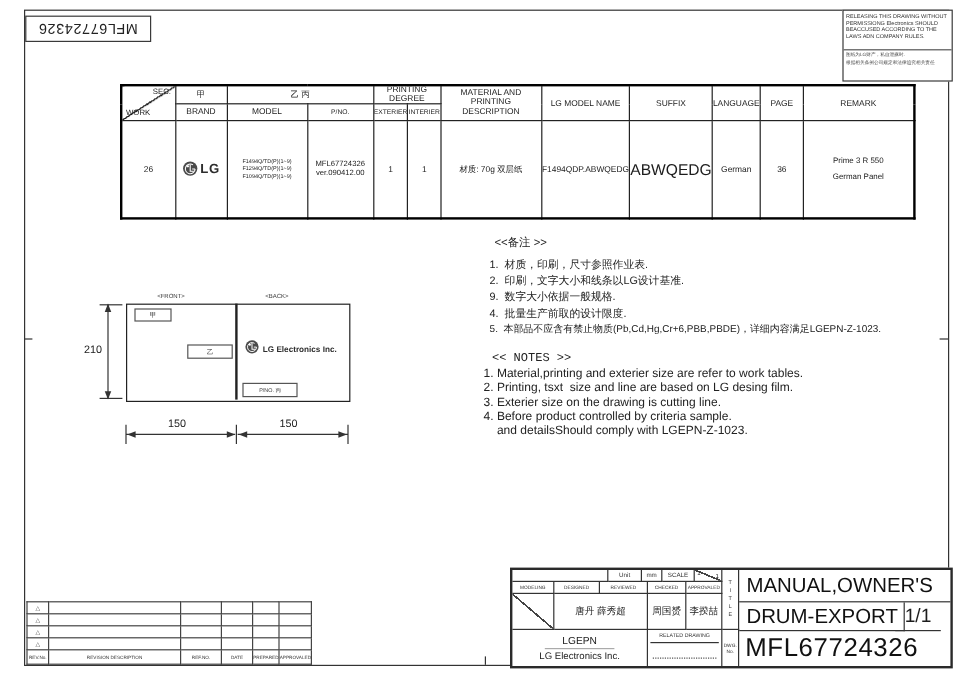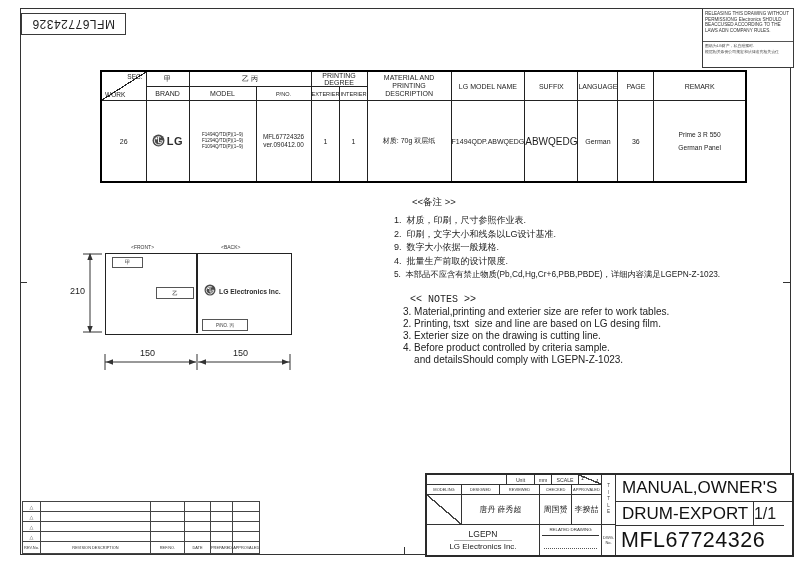--- a/index.html
+++ b/index.html
@@ -152,21 +152,21 @@
         <div>F1094Q/TD(P)(1~9)</div>
       </td>
       <td class="pno-cell">
         <div>MFL67724326</div>
         <div>ver.090412.00</div>
       </td>
       <td>1</td>
       <td>1</td>
       <td class="mat-val">材质: 70g 双层纸</td>
       <td class="lgname-val">F1494QDP.ABWQEDG</td>
-      <td style="font-size:10px;margin-left:23px;">ABWQEDG</td>
+      <td style="font-size:13px;margin-left:23px;">ABWQEDG</td>
       <td>German</td>
       <td>36</td>
       <td class="remark-cell">
         <div>Prime 3  R 550</div>
         <div>German Panel</div>
       </td>
     </tr>
   </tbody>
     </table>
 
@@ -204,31 +204,31 @@
     <polygon points="36,122 43,119.3 43,124.7" fill="#333"></polygon>
     <polygon points="126,122 119,119.3 119,124.7" fill="#333"></polygon>
     <polygon points="129,122 136,119.3 136,124.7" fill="#333"></polygon>
     <polygon points="219,122 212,119.3 212,124.7" fill="#333"></polygon>
   </svg>
   <div class="abs dim-label" style="left:70px;top:286px;">210</div>
   <div class="abs dim-label" style="left:140px;top:348px;">150</div>
   <div class="abs dim-label" style="left:233px;top:348px;">150</div>
 
   <div class="abs note-title-cn" style="left:412px;top:196px;">&lt;&lt;备注 &gt;&gt;</div>
-  <div class="abs notes-cn" style="left:394px;top:214px;">
+  <div class="abs notes-cn" style="left:408px;top:214px;">
     <div>1.  材质，印刷，尺寸参照作业表.</div>
     <div>2.  印刷，文字大小和线条以LG设计基准.</div>
     <div>9.  数字大小依据一般规格.</div>
     <div>4.  批量生产前取的设计限度.</div>
     <div style="font-size:8.3px;">5.  本部品不应含有禁止物质(Pb,Cd,Hg,Cr+6,PBB,PBDE)，详细内容满足LGEPN-Z-1023.</div>
   </div>
 
   <div class="abs note-title-en" style="left:410px;top:294px;">&lt;&lt; NOTES &gt;&gt;</div>
   <div class="abs notes-en" style="left:403px;top:306px;">
-    <div>3. Material,printing and exterier size are refer to work tables.</div>
+    <div>1. Material,printing and exterier size are refer to work tables.</div>
     <div>2. Printing, tsxt  size and line are based on LG desing film.</div>
     <div>3. Exterier size on the drawing is cutting line.</div>
     <div>4. Before product controlled by criteria sample.</div>
     <div>    and detailsShould comply with LGEPN-Z-1023.</div>
   </div>
 
   <table class="abs rev-table">
     <colgroup>
       <col style="width:18px">
         <col style="width:110px">

